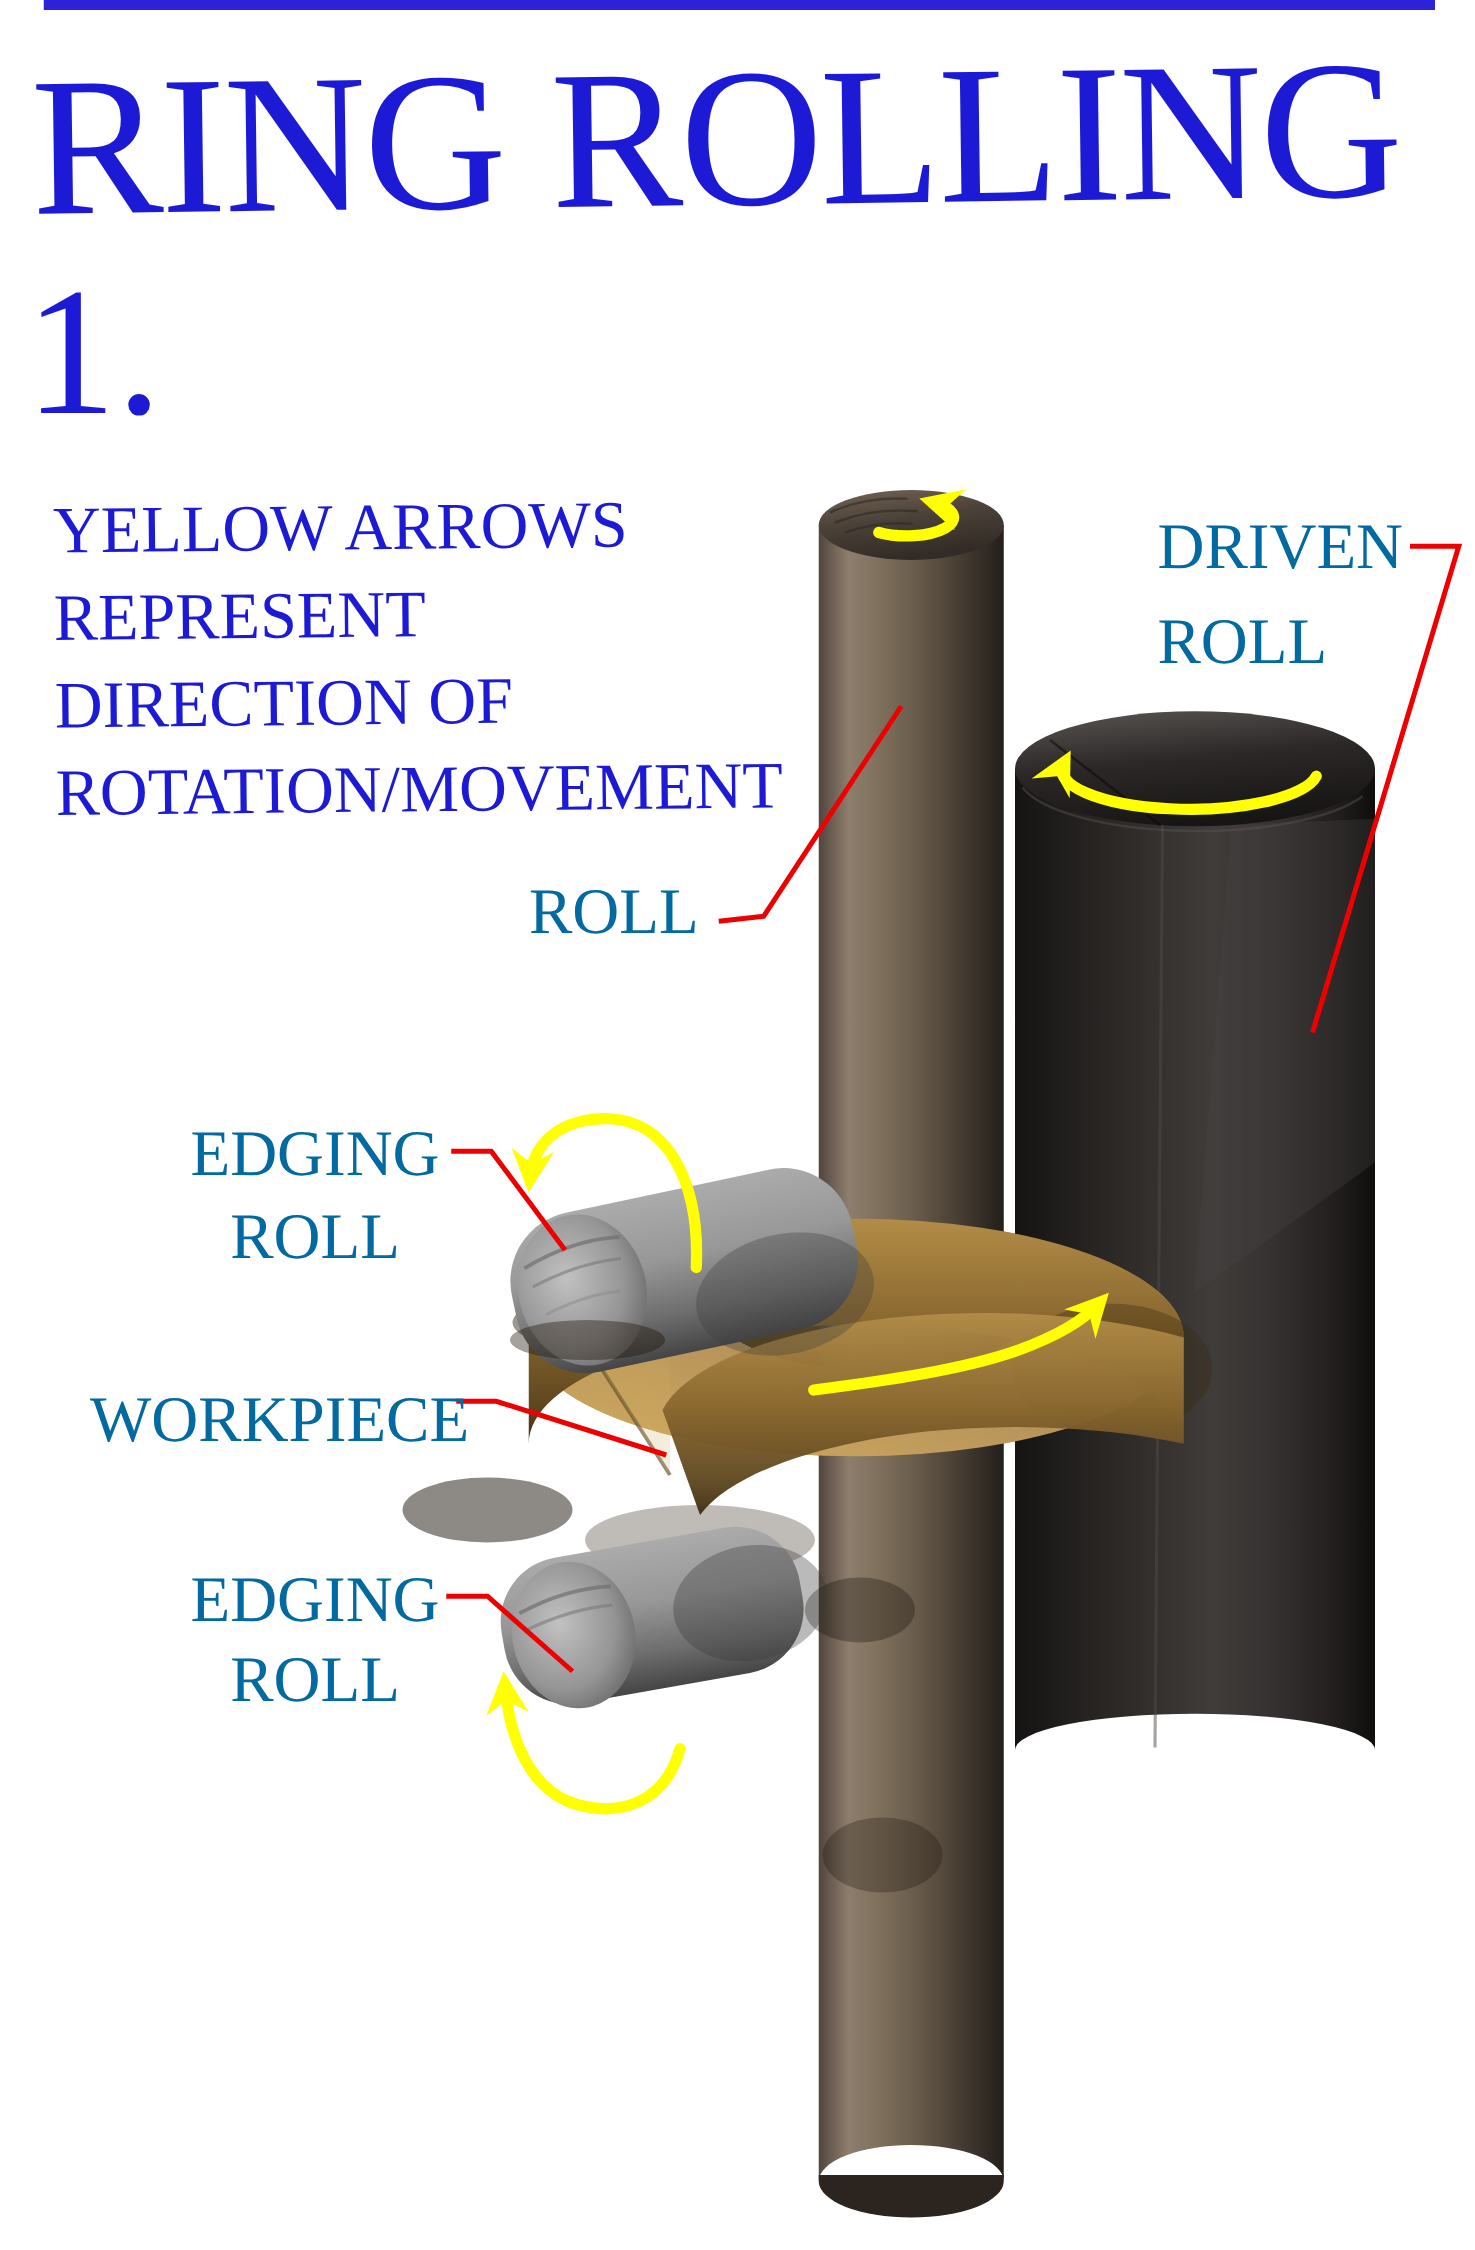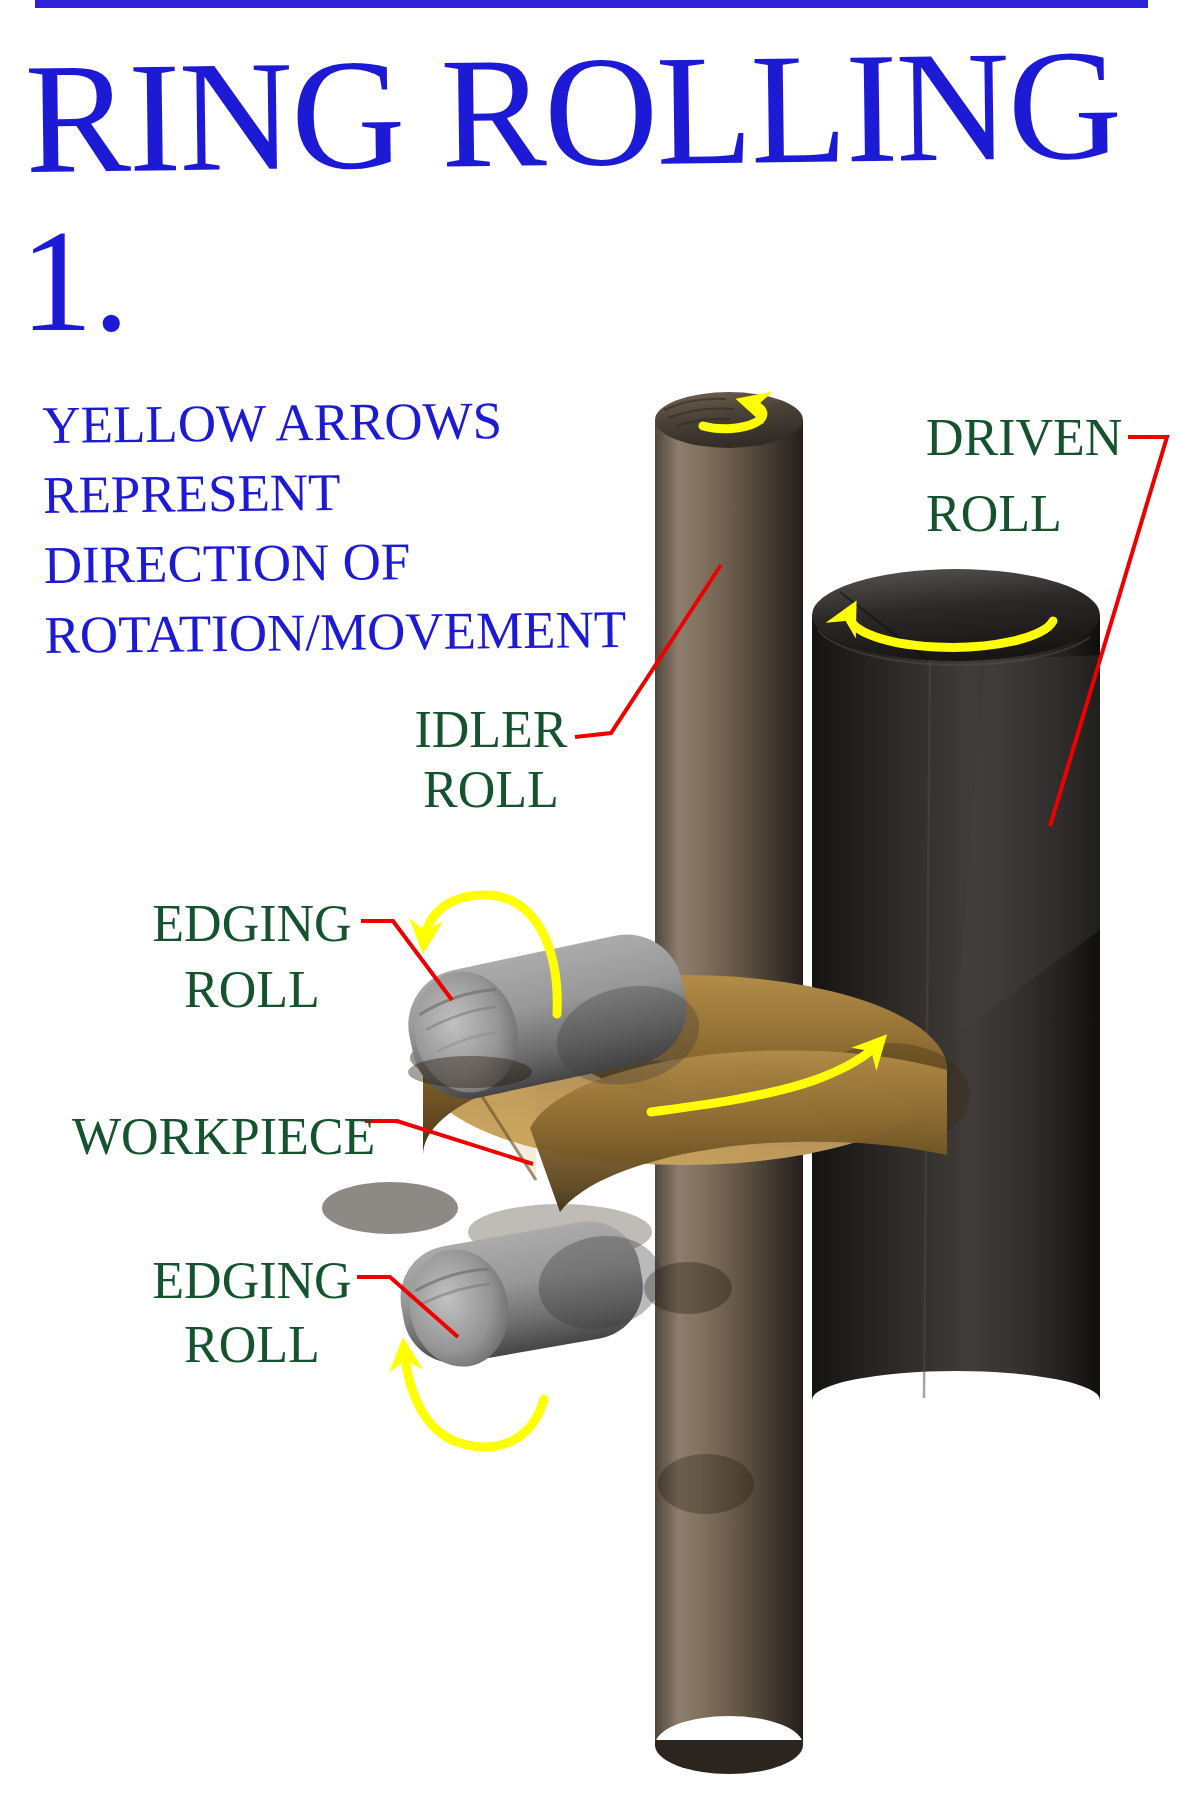--- a/index.html
+++ b/index.html
@@ -5,21 +5,21 @@
   html,body{margin:0;padding:0;}
   body{width:1180px;height:1800px;position:relative;background:#ffffff;overflow:hidden;
        font-family:"Liberation Serif", serif;}
   .abs{position:absolute;}
   #top-bar{left:35px;top:0;width:1113px;height:8px;background:#2d22d8;}
   #title{left:24px;top:40px;font-size:158px;line-height:1;color:#1d1ad6;letter-spacing:-2px;
          transform:rotate(-0.75deg);transform-origin:left top;white-space:nowrap;}
   #step-number{left:20px;top:208px;font-size:146px;line-height:1;color:#1d1ad6;}
   #note{left:42px;top:390px;font-size:53px;line-height:70px;color:#1d1ad6;white-space:nowrap;
         transform:rotate(-0.6deg);transform-origin:left top;}
-  .lbl{font-size:52px;line-height:60px;color:#14532d;white-space:nowrap;}
+  .lbl{font-size:52px;line-height:60px;color:#0369a1;white-space:nowrap;}
   #lbl-driven{left:926px;top:400px;line-height:76px;}
   #lbl-idler{left:412px;top:700px;width:158px;text-align:center;line-height:60px;}
   #lbl-edging-top{left:150px;top:891px;width:204px;text-align:center;line-height:66px;}
   #lbl-workpiece{left:72px;top:1096px;margin-top:11px;}
   #lbl-edging-bottom{left:150px;top:1249px;width:204px;text-align:center;line-height:64px;}
   svg{position:absolute;left:0;top:0;}
 </style>
 </head>
 <body>
 
@@ -175,21 +175,20 @@
     <path d="M365,1121 L397,1121 L533,1164"></path>
     <path d="M357,1277 L390,1277 L458,1337"></path>
   </g>
 </svg>
 
 <div id="lbl-driven" class="abs lbl">
   <div>DRIVEN</div>
   <div>ROLL</div>
 </div>
 <div id="lbl-idler" class="abs lbl">
-  <div>IDLER</div>
   <div>ROLL</div>
 </div>
 <div id="lbl-edging-top" class="abs lbl">
   <div>EDGING</div>
   <div>ROLL</div>
 </div>
 <div id="lbl-workpiece" class="abs lbl">
   <div>WORKPIECE</div>
 </div>
 <div id="lbl-edging-bottom" class="abs lbl">

